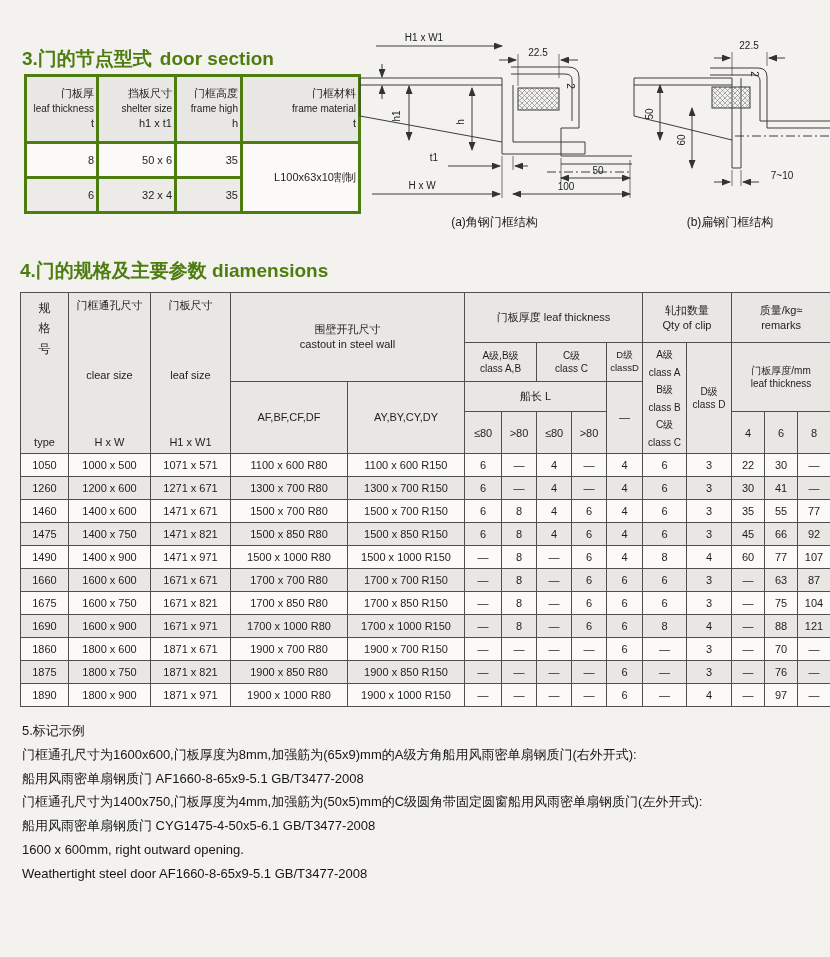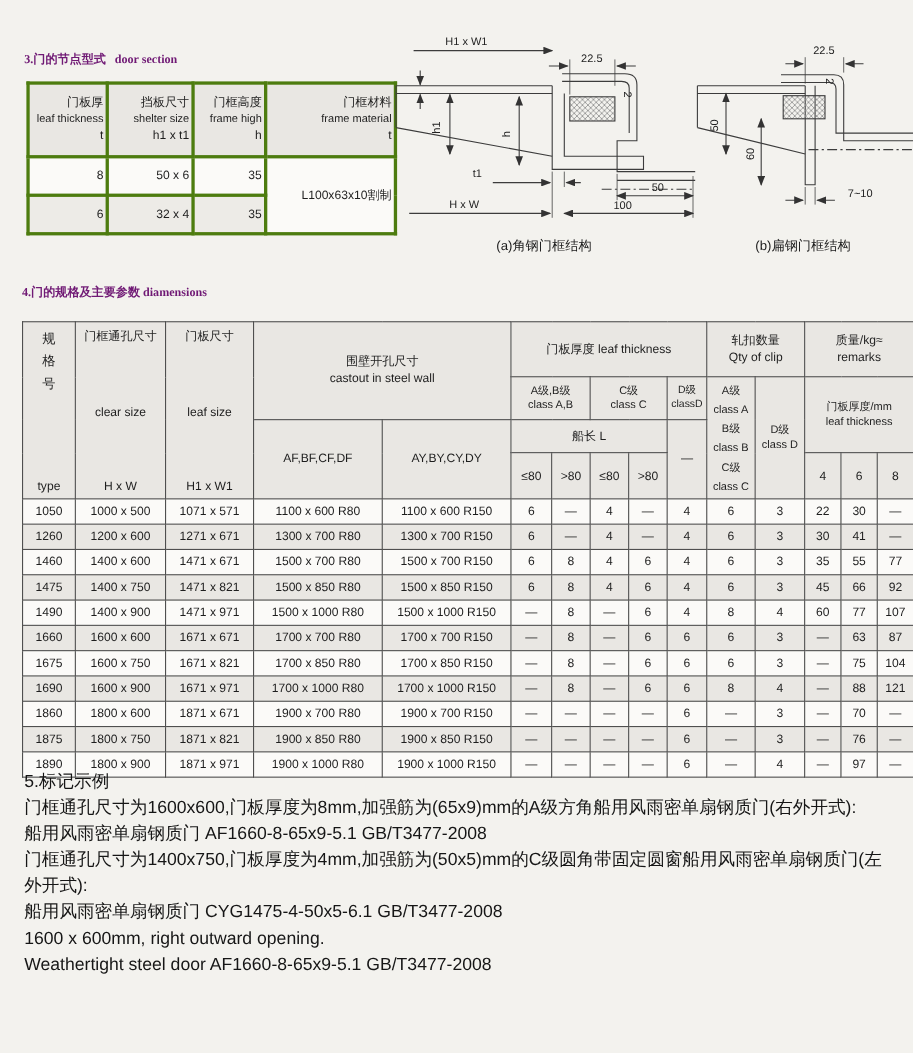--- a/index.html
+++ b/index.html
@@ -1,18 +1,18 @@
 <!DOCTYPE html>
 <html><head>
 <meta charset="utf-8">
 <style>
   html,body{margin:0;padding:0;}
   body{width:830px;height:957px;background:#f3f2ee;font-family:"Liberation Sans","DejaVu Sans",sans-serif;color:#1e1e1e;}
   .page{position:relative;width:830px;height:957px;overflow:hidden;}
-  .sec-title{position:absolute;font-size:11px;font-weight:bold;color:#701a75;font-family:Liberation Serif, serif;}
+  .sec-title{position:absolute;font-size:19px;font-weight:bold;color:#4d7c0f;}
   .sec-title .en{margin-left:8px;}
   
   .t3{position:absolute;left:24px;top:74px;border-collapse:collapse;font-size:11px;table-layout:fixed;}
   .t3 th,.t3 td{border:3px solid #4d7c0f;text-align:right;vertical-align:middle;padding:0 2px;}
   .t3 th{background:#e9e7e3;font-weight:normal;height:64px;}
   .t3 td{background:#fbfaf8;height:32px;}
   .t3 tr.alt2 td{background:#edebe7;}
   .t3 .en{font-size:10px;}
   .t3 div{line-height:1.45;}
   
@@ -28,21 +28,21 @@
   .t4 thead tr.hr4{height:42px;}
   .t4 tbody td{height:22px;background:#fbfaf8;}
   .t4 tbody tr.alt td{background:#e9e7e3;}
   .stack3{display:flex;flex-direction:column;justify-content:space-between;height:150px;padding:5px 0;align-items:center;}
   .vchars{display:block;width:15px;line-height:1.7;word-break:break-all;font-size:12px;}
   .small{font-size:10px;line-height:1.25;margin-top:44px;}
   .tiny{font-size:9.5px;line-height:1.2;}
   .clipstack{display:flex;flex-direction:column;justify-content:space-around;height:104px;font-size:10px;}
   .gap2 div{line-height:1.3;}
   
-  .notes{position:absolute;left:22px;top:699px;width:792px;font-size:16px;line-height:23.8px;color:#161616;}
+  .notes{position:absolute;left:22px;top:719px;width:792px;font-size:13px;line-height:23.8px;color:#161616;}
 </style>
 </head>
 <body>
 
 <div class="page">
 
   <div class="sec-title" style="left:22px;top:46px;">
     <span>3.门的节点型式</span><span class="en">door section</span>
   </div>
 

